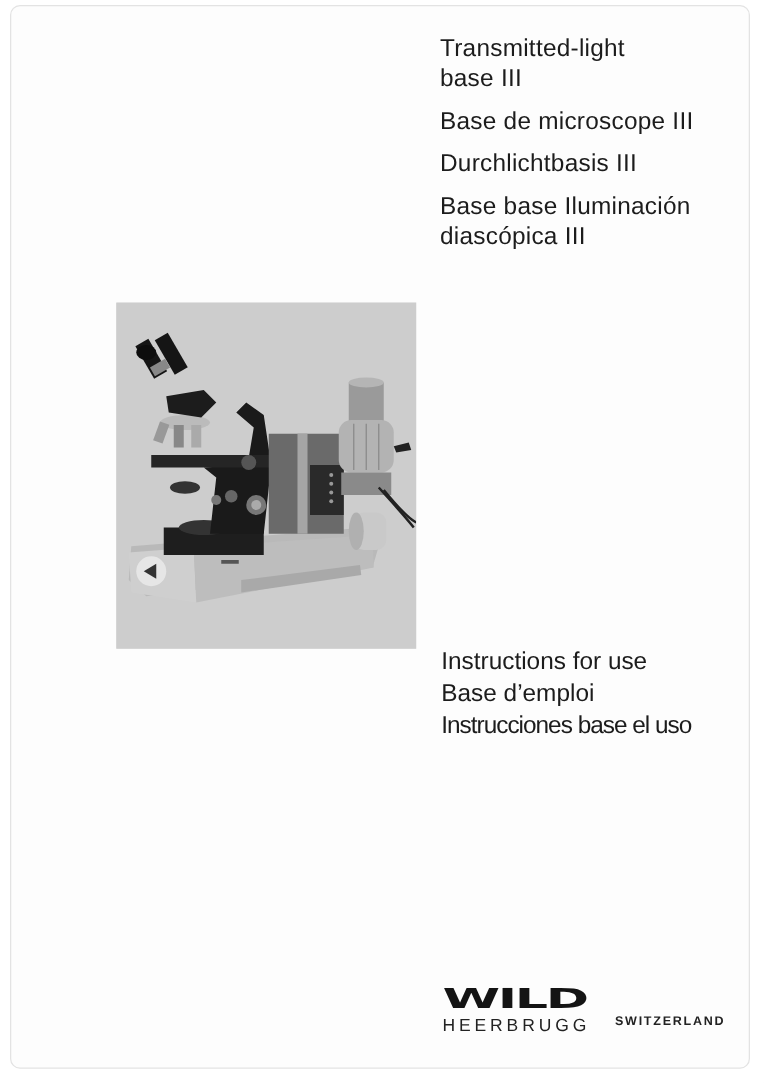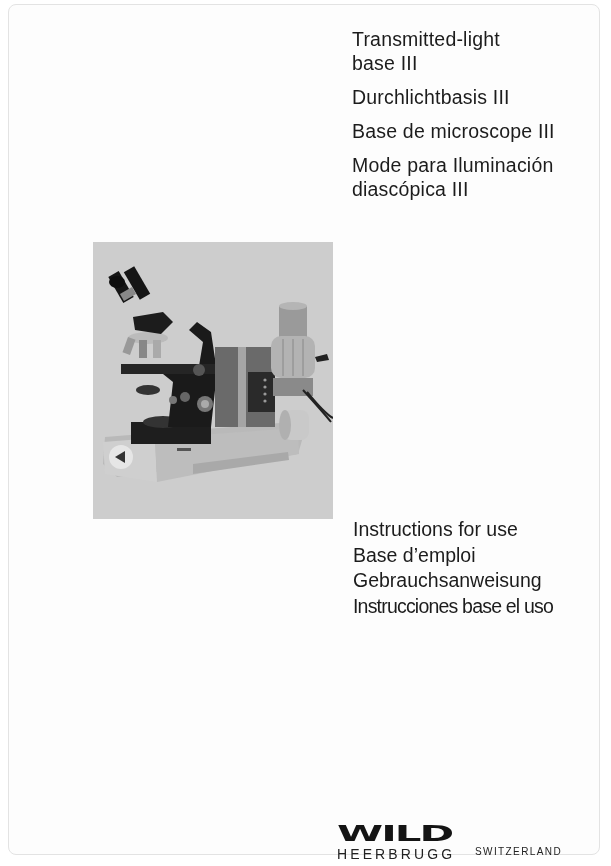--- a/index.html
+++ b/index.html
@@ -5,36 +5,36 @@
     html, body { margin:0; padding:0; background:#ffffff; }
     body { width:611px; height:866px; position:relative; overflow:hidden; font-family:"Liberation Sans", sans-serif; color:#1e1e1e; }
     .page { position:absolute; left:8px; top:4px; width:592px; height:851px; border:1.5px solid #e3e3e3; border-radius:8px; background:#fdfdfd; box-sizing:border-box; }
     .titles { position:absolute; left:352px; top:27px; width:250px; }
     .titles .t { font-size:19.5px; line-height:24px; letter-spacing:0.2px; margin:0 0 10px 0; color:#1c1c1c; }
     .photo { position:absolute; left:93px; top:242px; width:240px; height:277px; background:#cfcfcf; overflow:hidden; }
     .photo svg { display:block; }
     .instr { position:absolute; left:353px; top:517px; width:250px; }
     .instr .i { font-size:19.5px; line-height:25.5px; color:#1c1c1c; letter-spacing:0px; white-space:nowrap; }
     .instr .i.tight { letter-spacing:-0.8px; }
-    .logo { position:absolute; left:337px; top:791px;margin-top:34px; }
+    .logo { position:absolute; left:354px; top:791px; }
     .logo .wild { font-family:"DejaVu Sans", sans-serif; font-weight:900; font-size:22px; line-height:18px; letter-spacing:-1px; transform:scaleX(1.9); transform-origin:left; color:#141414; height:18px; }
     .logo .hb { font-size:14px; letter-spacing:3.1px; color:#222; margin-top:3px; }
-    .logo .sw { position:absolute; left:138px; top:21px; font-size:10px; font-weight:normal; letter-spacing:1.4px; color:#222; white-space:nowrap;text-align:right; }
+    .logo .sw { position:absolute; left:138px; top:21px; font-size:10px; font-weight:bold; letter-spacing:1.4px; color:#222; white-space:nowrap;text-align:right; }
   </style>
 </head>
 <body>
 
 <div class="page"></div>
 
 <div class="titles">
   <div class="t" style="white-space:pre-line">Transmitted-light
 base III</div>
+  <div class="t">Base de microscope III</div>
   <div class="t">Durchlichtbasis III</div>
-  <div class="t">Base de microscope III</div>
-  <div class="t" style="white-space:pre-line">Mode para Iluminación
+  <div class="t" style="white-space:pre-line">Base base Iluminación
 diascópica III</div>
 </div>
 
 <div class="photo">
   <svg width="240" height="277" viewBox="0 0 240 277" xmlns="http://www.w3.org/2000/svg">
     <rect width="240" height="277" fill="#cdcdcd"></rect>
 
     <polygon points="12,195 200,180 212,188 205,212 24,235 10,222" fill="#b9b9b9"></polygon>
     <polygon points="10,200 62,196 64,240 12,232" fill="#cfcfcf"></polygon>
     <polygon points="62,196 205,186 206,212 64,240" fill="#bdbdbd"></polygon>
@@ -89,21 +89,20 @@
     <ellipse cx="192" cy="183" rx="6" ry="15" fill="#b0b0b0"></ellipse>
     <path d="M210 148 Q230 170 238 180" stroke="#222" stroke-width="2" fill="none"></path>
     <path d="M214 150 Q232 172 240 176" stroke="#222" stroke-width="2" fill="none"></path>
     <rect x="84" y="206" width="14" height="3" fill="#555"></rect>
   </svg>
 </div>
 
 <div class="instr">
   <div class="i">Instructions for use</div>
   <div class="i">Base d’emploi</div>
-  <div class="i">Gebrauchsanweisung</div>
   <div class="i tight">Instrucciones base el uso</div>
 </div>
 
 <div class="logo">
   <div class="wild">WILD</div>
   <div class="hb">HEERBRUGG</div>
   <div class="sw">SWITZERLAND</div>
 </div>
 
 </body></html>

